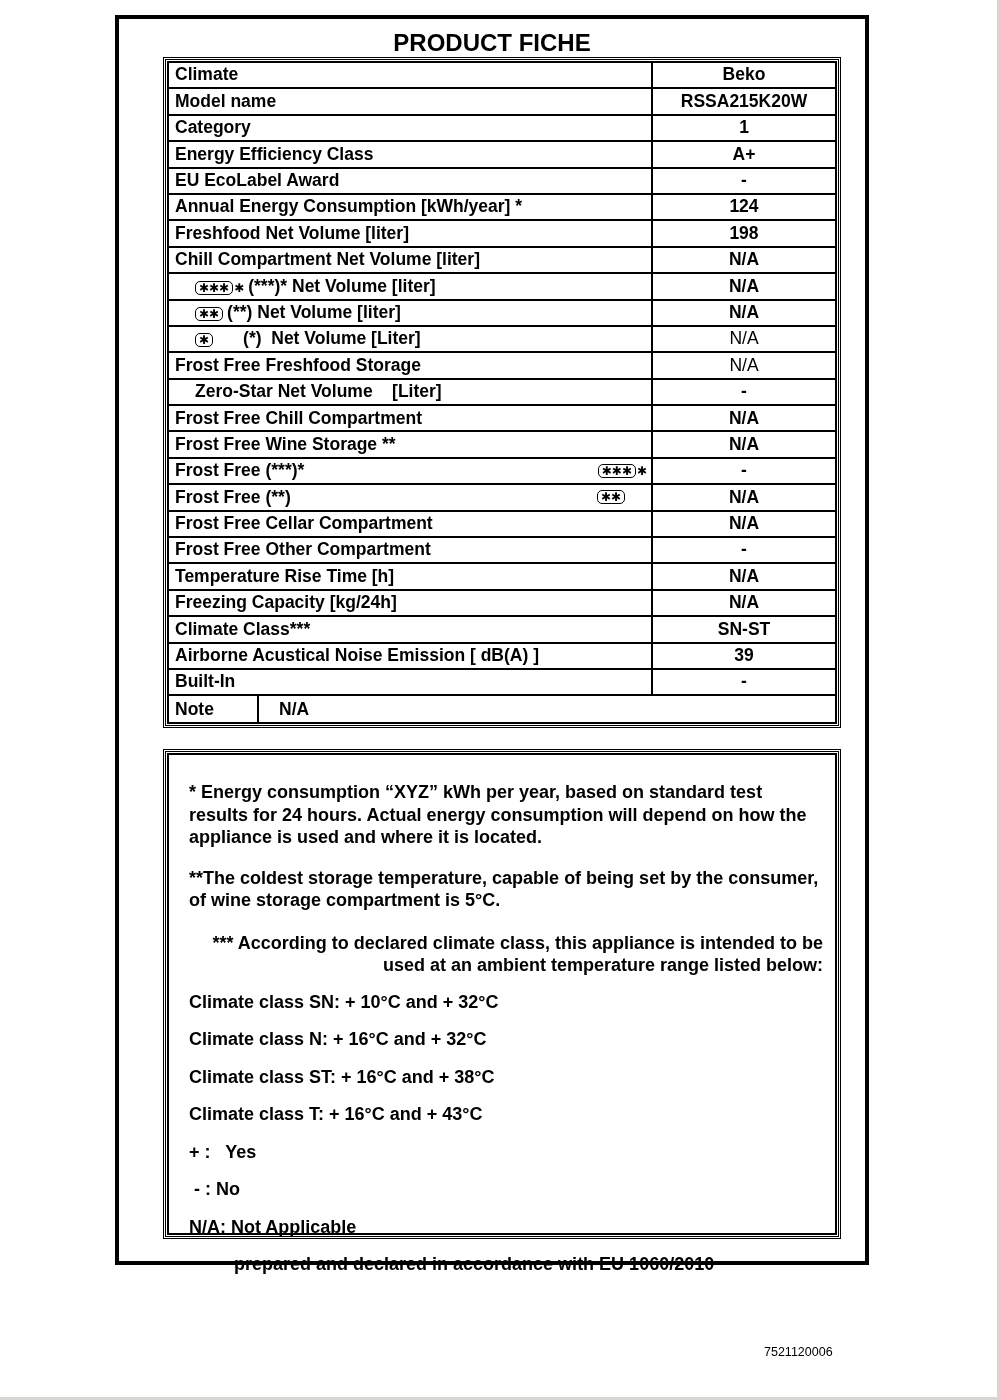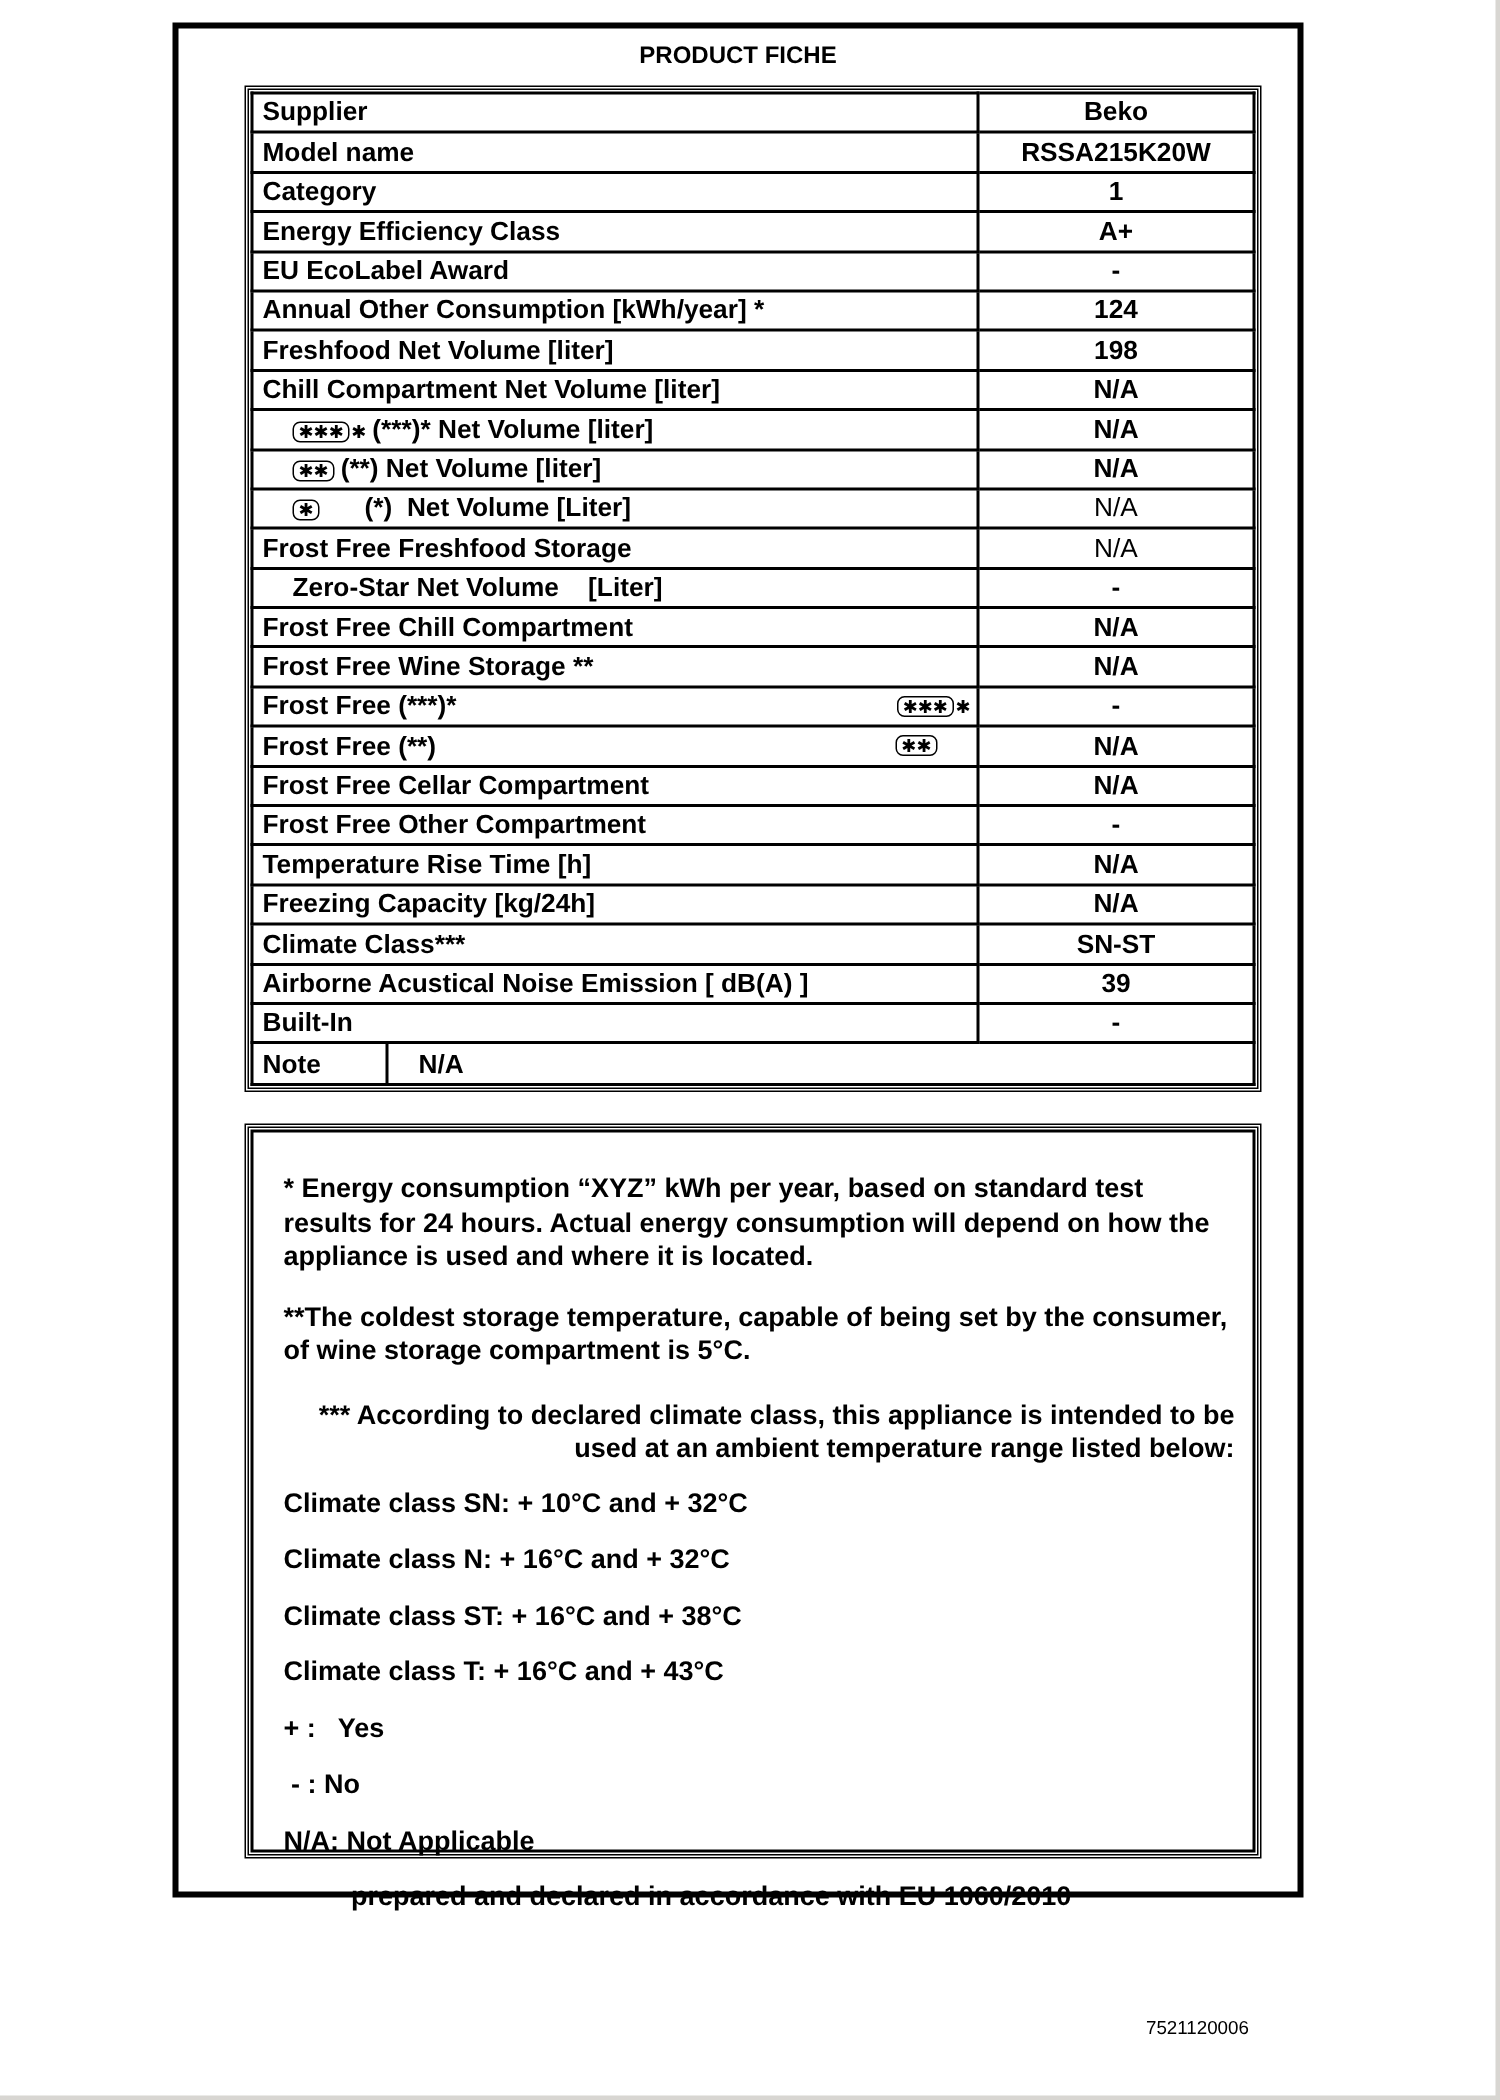--- a/index.html
+++ b/index.html
@@ -15,21 +15,21 @@
     border-right: 3px solid #d8d6d2;
     border-bottom: 3px solid #d8d6d2;
     pointer-events: none;
   }
   .frame {
     position: absolute; left: 115px; top: 15px; width: 754px; height: 1250px;
     border: 4px solid #000;
   }
   .title {
     position: absolute; left: 0; right: 0; top: 10px;
-    text-align: center; font-weight: bold; font-size: 16px;
+    text-align: center; font-weight: bold; font-size: 24px;
   }
   .table-wrap {
     position: absolute; left: 44px; top: 38px; width: 678px;
     border: 3px double #000;
     padding: 1px;
   }
   table.spec {
     width: 100%; border-collapse: collapse; table-layout: fixed;
   }
   table.spec td {
@@ -87,41 +87,41 @@
   <div class="title">PRODUCT FICHE</div>
 
   <div class="table-wrap">
     <table class="spec">
       <colgroup>
           <col class="c1">
           <col>
         </colgroup>
       <tbody>
         <tr>
-          <td>Supplier</td>
+          <td>Climate</td>
           <td class="val">Beko</td>
         </tr>
         <tr>
           <td>Model name</td>
           <td class="val">RSSA215K20W</td>
         </tr>
         <tr>
           <td>Category</td>
           <td class="val">1</td>
         </tr>
         <tr>
           <td>Energy Efficiency Class</td>
           <td class="val">A+</td>
         </tr>
         <tr>
           <td>EU EcoLabel Award</td>
           <td class="val">-</td>
         </tr>
         <tr>
-          <td>Annual Other Consumption [kWh/year] *</td>
+          <td>Annual Energy Consumption [kWh/year] *</td>
           <td class="val">124</td>
         </tr>
         <tr>
           <td>Freshfood Net Volume [liter]</td>
           <td class="val">198</td>
         </tr>
         <tr>
           <td>Chill Compartment Net Volume [liter]</td>
           <td class="val">N/A</td>
         </tr>

